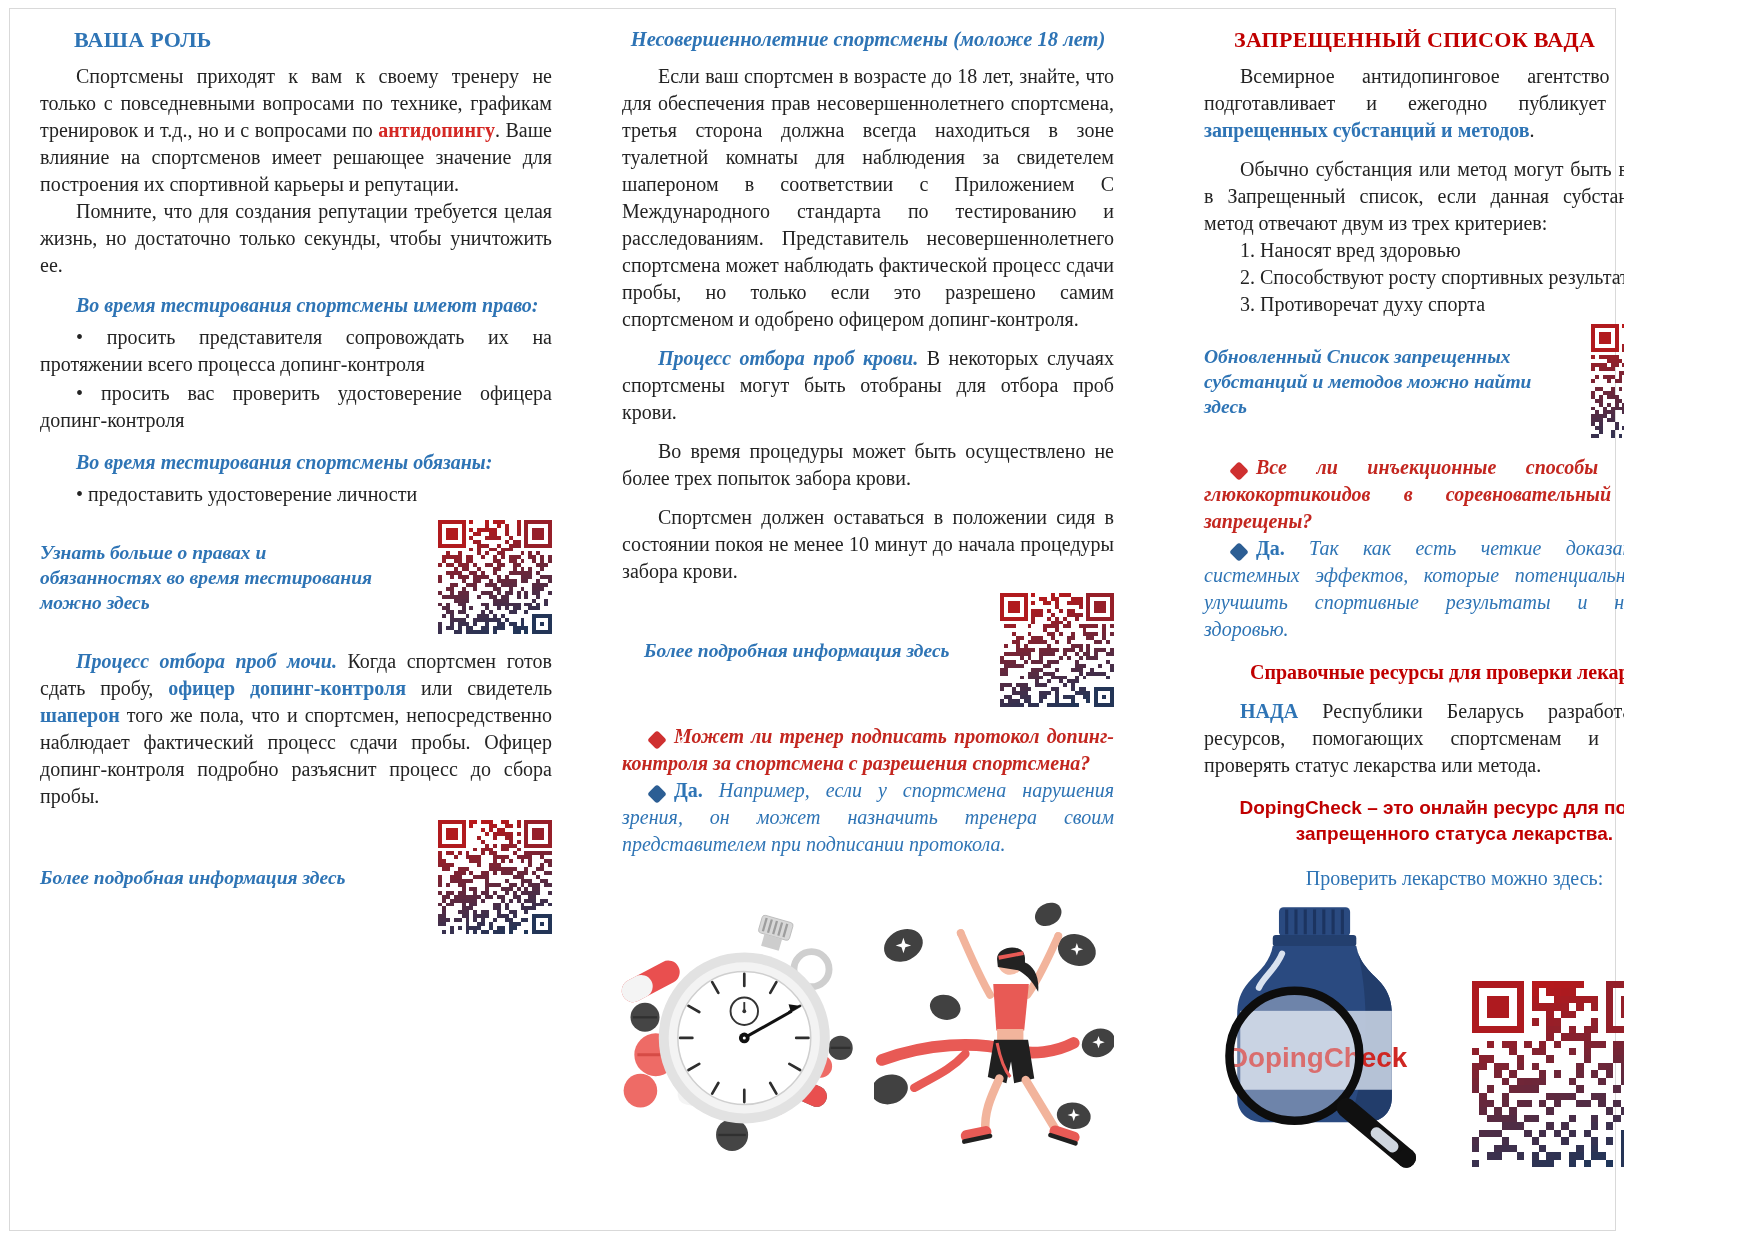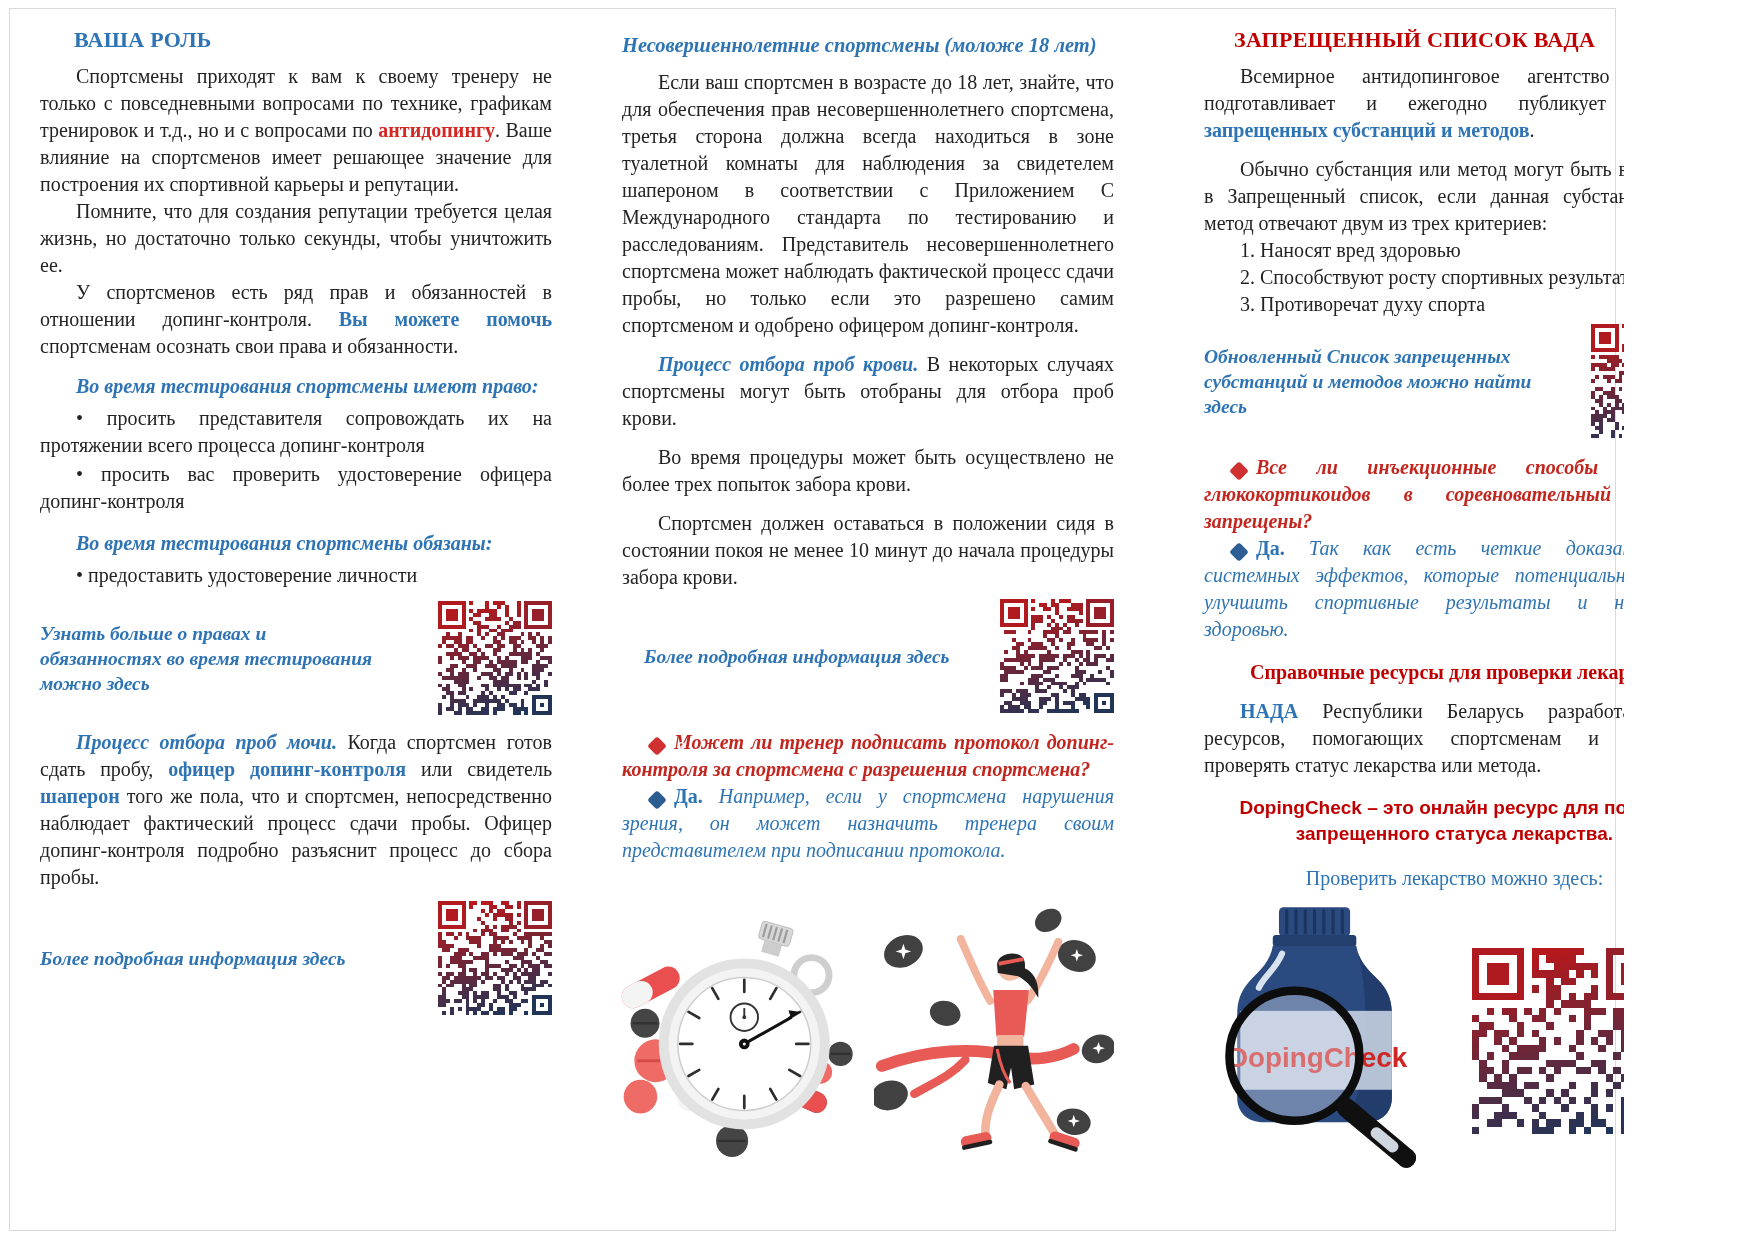--- a/index.html
+++ b/index.html
@@ -8,21 +8,21 @@
         color:var(--text,#232323);}
   .sheet{position:absolute;left:9px;top:8px;right:8px;bottom:9px;border:1px solid #d9d9d9;pointer-events:none;}
   .cols{position:relative;display:flex;padding:26px 0 0 40px;}
   .c1{width:512px;margin-right:70px;}
   .c2{width:492px;margin-right:90px;}
   .c3{width:501px;}
   .h-col{font-size:22px;font-weight:bold;letter-spacing:.3px;margin:0 0 10px 34px;}
   .h-blue{color:var(--accent-blue,#2e74b5);}
   .h-red{color:var(--accent-red,#c00000);margin-left:30px;}
   .h-col2{font-size:20.5px;font-weight:bold;font-style:italic;color:var(--accent-blue,#2e74b5);
-          text-align:left;margin:6px 0 10px;}
+          text-align:center;margin:0 0 10px;}
   .para{margin:0;text-align:justify;text-indent:36px;}
   .mt{margin-top:12px;}
   .b-red{color:var(--bright-red,#d42824);font-weight:bold;}
   .b-blue{color:var(--accent-blue,#2e74b5);font-weight:bold;}
   .lead-blue{color:var(--accent-blue,#2e74b5);font-weight:bold;font-style:italic;}
   .subhead{color:var(--accent-blue,#2e74b5);font-weight:bold;font-style:italic;
            text-align:justify;text-indent:36px;margin:13px 0 5px;}
   .bullet{margin:2px 0 0;text-align:justify;text-indent:36px;}
   .bullet::before{content:"•  ";}
   .numitem{margin:0 0 0 36px;}
@@ -37,39 +37,38 @@
   .qa-a .da{font-weight:bold;}
   .diamond{display:inline-block;width:14px;height:14px;transform:rotate(45deg);border-radius:3px;
            margin:0 10px 0 0;position:relative;top:1px;}
   .diamond.red{background:#cf3030;}
   .diamond.blue{background:#2c5e94;}
   .diamond span{display:block;transform:rotate(-45deg);font-style:normal;font-weight:bold;font-size:11px;
            line-height:14px;color:#fff;text-align:center;font-family:"Liberation Sans",sans-serif;}
   .center-red{color:var(--accent-red,#c00000);font-weight:bold;text-align:center;margin:16px 10px 0;}
   .center-blue{color:var(--accent-blue,#2e74b5);text-align:center;margin:18px 0 0;}
   .illus{display:flex;gap:6px;margin:6px 0 0 -6px;}
-  .bottle-row{display:flex;gap:26px;margin:10px 0 0 10px;align-items:center;}
+  .bottle-row{display:flex;gap:26px;margin:10px 0 0 10px;align-items:flex-end;}
   .qr-big{width:186px;height:192px;margin-top:10px;flex:0 0 auto;}
   .qr-big svg{display:block;width:100%;height:100%;}
 </style>
 </head>
 <body>
 
 <div class="page">
   <div class="sheet"></div>
   <div class="cols">
 
     <div class="c1">
       <div class="h-col h-blue">ВАША РОЛЬ</div>
 
       <p class="para"><span>Спортсмены приходят к вам к своему тренеру не только с повседневными вопросами по технике, графикам тренировок и т.д., но и с вопросами по </span><span class="b-red">антидопингу</span><span>. Ваше влияние на спортсменов имеет решающее значение для построения их спортивной карьеры и репутации.</span></p>
 
       <p class="para">Помните, что для создания репутации требуется целая жизнь, но достаточно только секунды, чтобы уничтожить ее.</p>
 
-      <p class="para"><span>У спортсменов есть ряд прав и обязанностей в отношении допинг-контроля. </span><span class="b-blue">Вы можете помочь</span><span> спортсменам осознать свои права и обязанности.</span></p>
 
       <p class="subhead">Во время тестирования спортсмены имеют право:</p>
       <p class="bullet">просить представителя сопровождать их на протяжении всего процесса допинг-контроля</p>
       <p class="bullet">просить вас проверить удостоверение офицера допинг-контроля</p>
 
       <p class="subhead" style="margin-top:15px">Во время тестирования спортсмены обязаны:</p>
       <p class="bullet">предоставить удостоверение личности</p>
 
       <div class="qr-row">
         <div class="qr-cap">Узнать больше о правах и обязанностях во время тестирования можно здесь</div>

